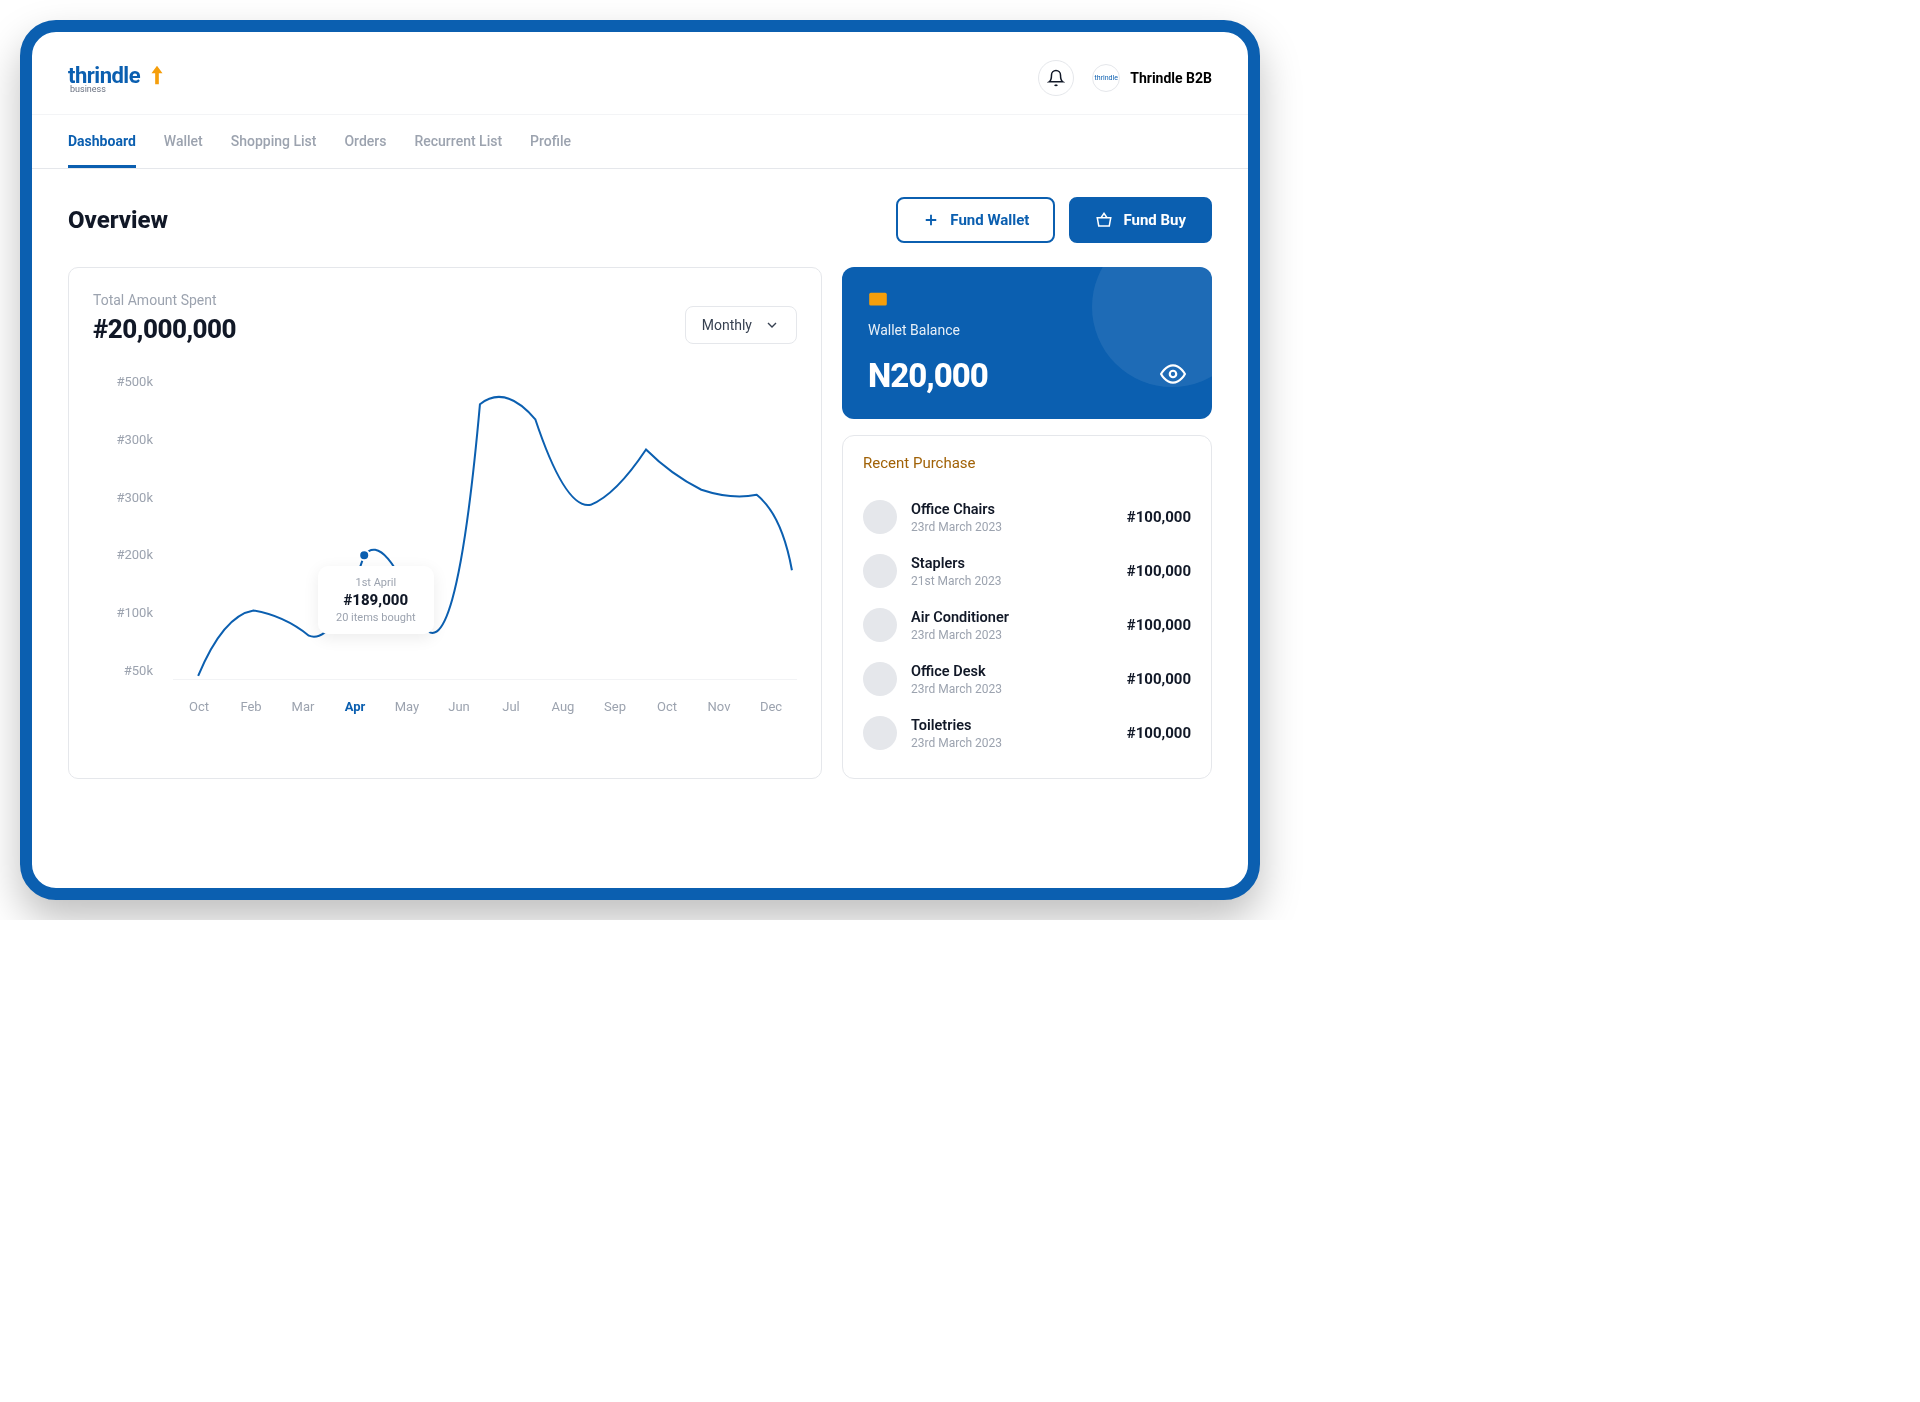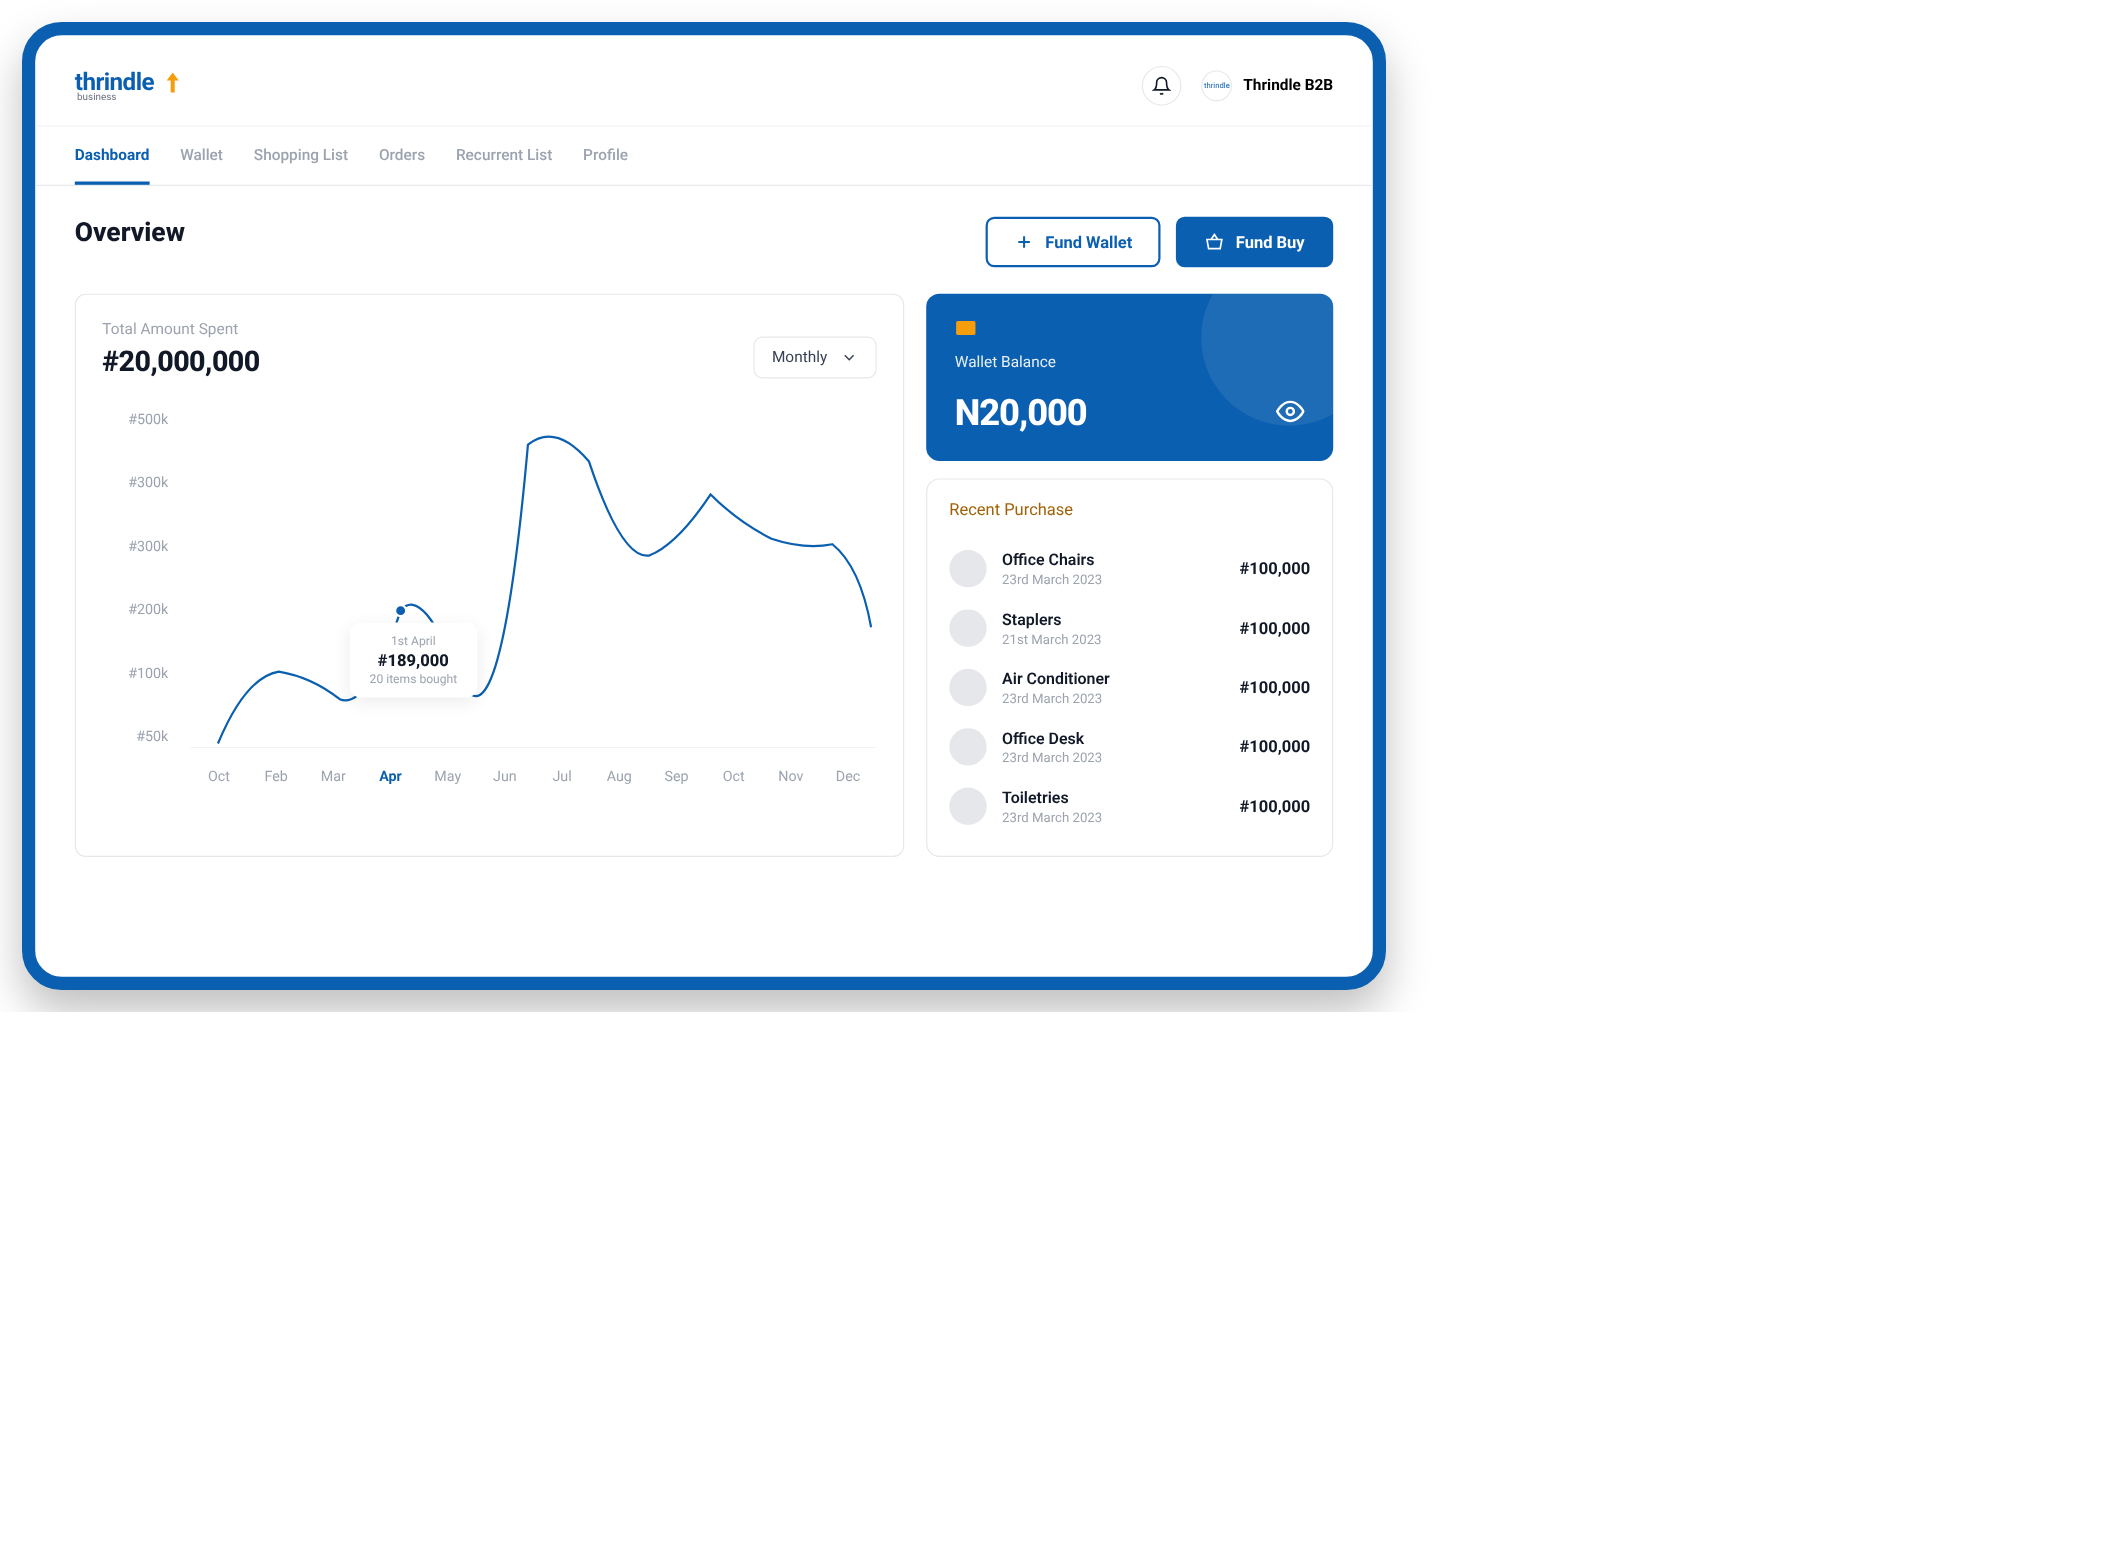--- a/index.html
+++ b/index.html
@@ -11,21 +11,21 @@
 .logo-sub { color: #6b7280; font-size: 9px; margin-top: -4px; margin-left: 2px; }
 .logo-icon { color: #f59e0b; font-size: 24px; }
 .header-right { display: flex; align-items: center; gap: 18px; }
 .bell { width: 36px; height: 36px; border-radius: 50%; border: 1px solid #e5e7eb; display: flex; align-items: center; justify-content: center; cursor: pointer; }
 .user { display: flex; align-items: center; gap: 10px; cursor: pointer; }
 .user-avatar { width: 28px; height: 28px; border-radius: 50%; border: 1px solid #e5e7eb; display:flex; align-items:center; justify-content:center; font-size:7px; color:#0b5fb0;}
 .user-name { font-weight: 700; font-size: 14px; }
 .nav { display: flex; gap: 28px; padding: 0 36px; border-bottom: 1px solid #e5e7eb; border-top: 1px solid #f3f4f6; }
 .nav-item { padding: 18px 0 16px; font-size: 14px; color: #9ca3af; cursor: pointer; font-weight: 500; }
 .nav-item.active { color: #0b5fb0; font-weight: 700; border-bottom: 3px solid #0b5fb0; }
-.subheader { display: flex; justify-content: space-between; align-items: flex-start; padding: 28px 36px 24px; }
+.subheader { display: flex; justify-content: space-between; align-items: center; padding: 28px 36px 24px; }
 .page-title { font-size: 24px; font-weight: 800; color: #111827; }
 .actions { display: flex; gap: 14px; }
 .btn { display: flex; align-items: center; gap: 10px; padding: 12px 24px; border-radius: 8px; font-weight: 700; font-size: 15px; cursor: pointer; }
 .btn-outline { border: 2px solid #0b5fb0; color: #0b5fb0; background: #fff; }
 .btn-primary { background: #0b5fb0; color: #fff; border: 2px solid #0b5fb0; }
 .main { display: flex; gap: 20px; padding: 0 36px 30px; }
 .chart-card { flex: 1; border: 1px solid #e5e7eb; border-radius: 10px; padding: 24px 24px 16px; position: relative; }
 .chart-top { display: flex; justify-content: space-between; align-items: flex-end; }
 .chart-label { color: #9ca3af; font-size: 14px; }
 .chart-amount { font-size: 26px; font-weight: 800; color: #111827; margin-top: 6px; letter-spacing: -0.5px;}

